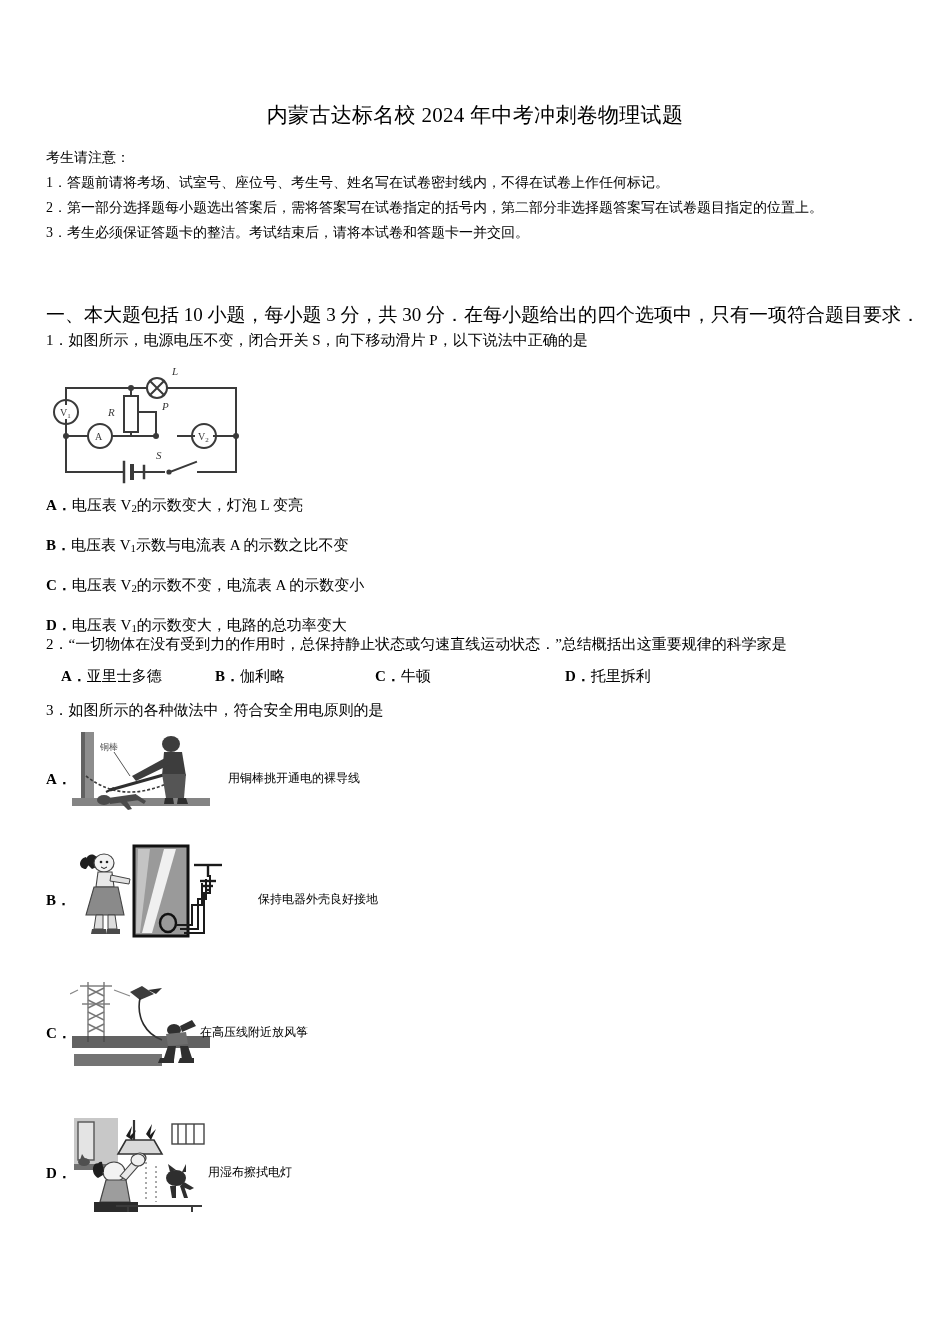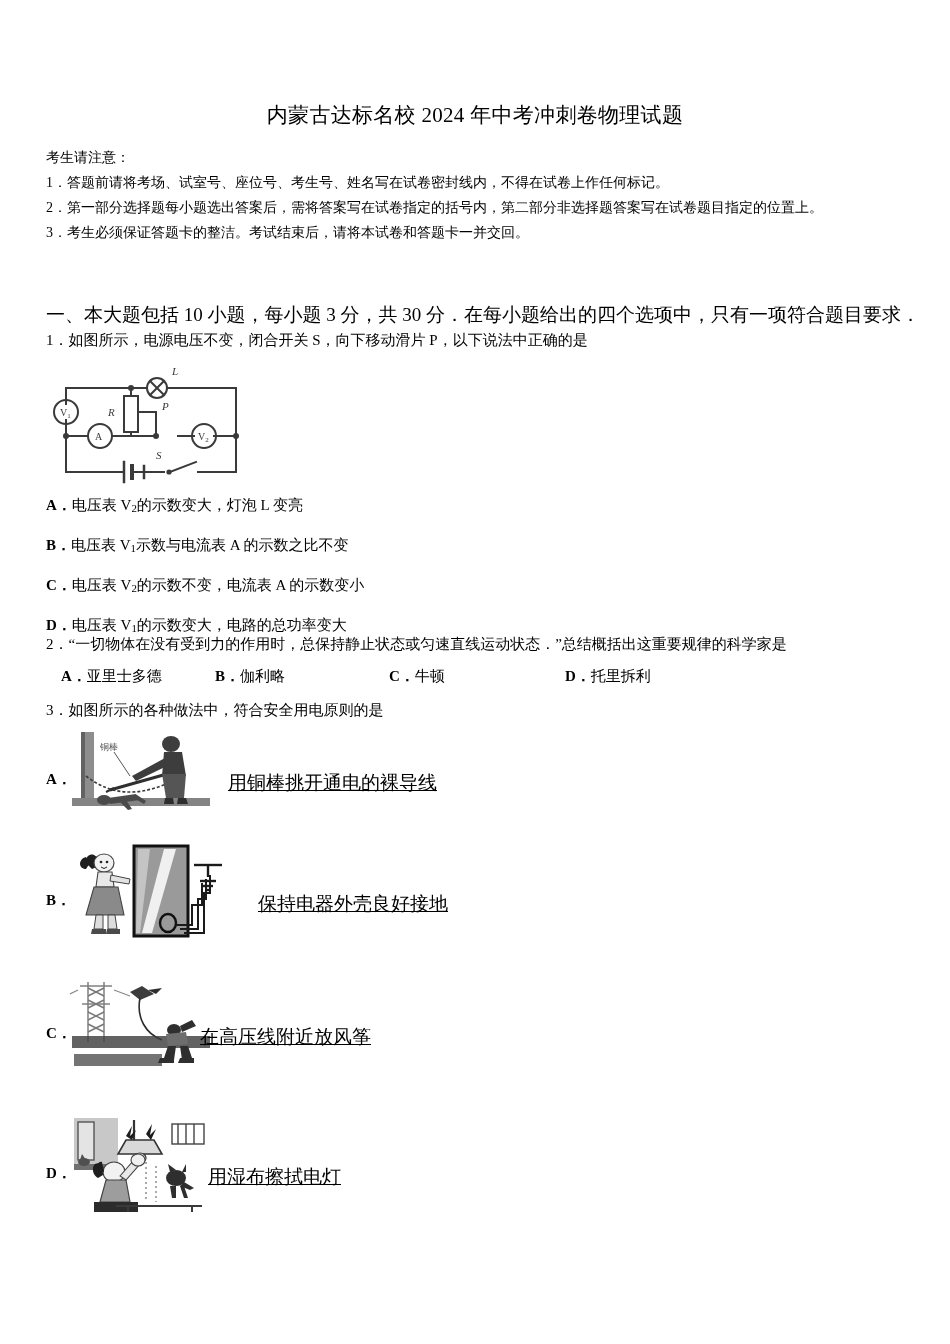--- a/index.html
+++ b/index.html
@@ -91,23 +91,22 @@
     left: 0;
     font-size: 15px;
     font-weight: bold;
   }
   .pic-row .thumb {
     position: absolute;
     overflow: hidden;
   }
   .pic-row .cap {
     position: absolute;
-    font-size: 19px;
+    font-size: 12px;
     white-space: nowrap;
-    text-decoration: underline;
   }
   .rowA { top: 728px; height: 86px; }
   .rowB { top: 843px; height: 100px; }
   .rowC { top: 978px; height: 96px; }
   .rowD { top: 1116px; height: 100px; }
 </style>
 </head>
 <body>
 
 <div class="page">
@@ -211,21 +210,21 @@
   <div class="q-stem q2-stem">
     <span>2．</span><span>“一切物体在没有受到力的作用时，总保持静止状态或匀速直线运动状态．”总结概括出这重要规律的科学家是</span>
   </div>
   <div class="q2-opts">
     <div class="opt" style="left:8px;margin-left:7px;">
       <span class="lab">A．</span><span>亚里士多德</span>
     </div>
     <div class="opt" style="left:169px;">
       <span class="lab">B．</span><span>伽利略</span>
     </div>
-    <div class="opt" style="left:343px;">
+    <div class="opt" style="left:329px;">
       <span class="lab">C．</span><span>牛顿</span>
     </div>
     <div class="opt" style="left:519px;">
       <span class="lab">D．</span><span>托里拆利</span>
     </div>
   </div>
 
   <div class="q-stem q3-stem">
     <span>3．</span><span>如图所示的各种做法中，符合安全用电原则的是</span>
   </div>

